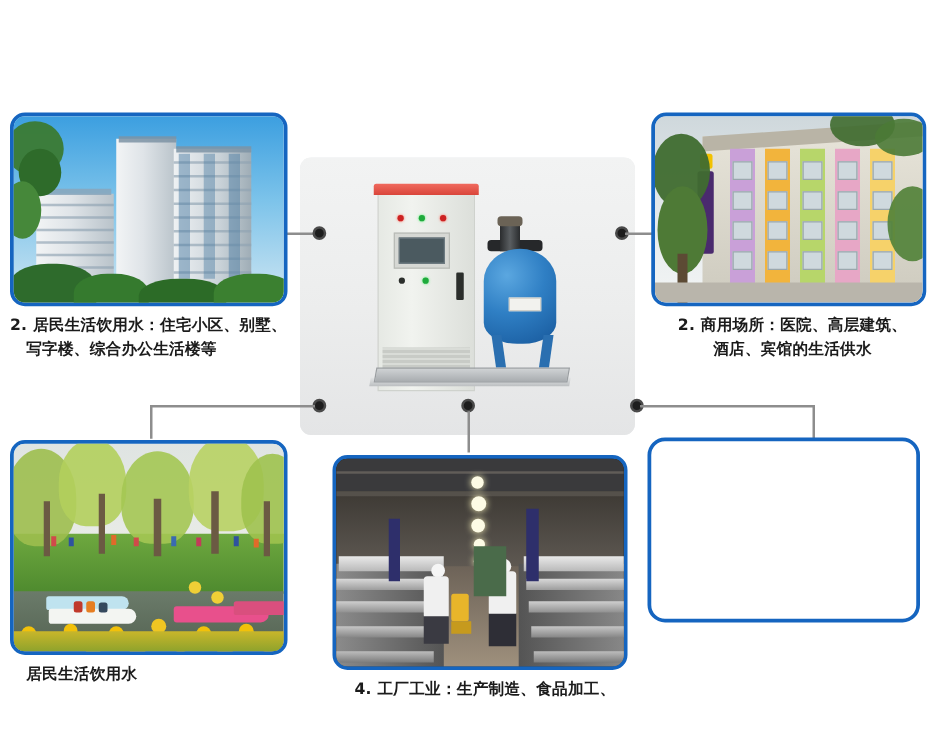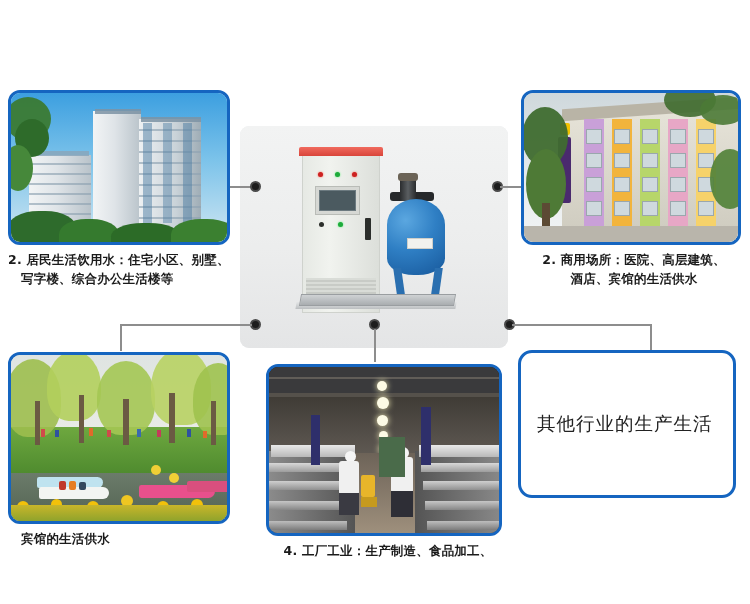--- a/index.html
+++ b/index.html
@@ -329,21 +329,21 @@
       <div class="flower" style="left:126px;top:152px;width:15px;height:15px;"></div>
       <div class="flower" style="left:146px;top:146px;width:12px;height:12px;"></div>
       <div class="flower" style="left:162px;top:156px;width:14px;height:14px;"></div>
       <div class="flower" style="left:180px;top:144px;width:12px;height:12px;"></div>
       <div class="flower" style="left:196px;top:152px;width:15px;height:15px;"></div>
       <div class="flower" style="left:140px;top:110px;width:10px;height:10px;background:#f0cf36;"></div>
       <div class="flower" style="left:158px;top:118px;width:10px;height:10px;background:#f0cf36;"></div>
       <div style="position:absolute;left:0;bottom:0;width:100%;height:16px;background:linear-gradient(180deg,#c9b62a,#8fa32c);"></div>
     </div>
     <div class="caption">
-      <div style="padding-left:13px;">宾馆的生活供水</div>
+      <div style="padding-left:13px;">居民生活饮用水</div>
     </div>
   </div>
 
   <div class="card" style="left:266px;top:364px;width:244px;">
     <div class="photo" style="width:236px;height:172px;background:#2a2722;">
       <div style="position:absolute;inset:0;background:linear-gradient(180deg,#2f2c27 0%,#55504a 42%,#8c8176 100%);"></div>
 
       <div class="f-ceiling" style="left:0;top:0;width:100%;height:26px;"></div>
       <div class="f-ceiling" style="left:0;top:26px;width:100%;height:4px;background:#55514b;"></div>
       <div style="position:absolute;left:0;top:10px;width:100%;height:2px;background:#7c746a;opacity:.6;"></div>
@@ -386,17 +386,16 @@
 
       <div style="position:absolute;left:110px;top:70px;width:26px;height:40px;background:#4a6b4a;"></div>
     </div>
     <div class="caption" style="text-align:center;">
       <div>4. 工厂工业：生产制造、食品加工、</div>
     </div>
   </div>
 
   <div class="textbox">
     <div class="textbox-inner">
-      <div>其他行业的生产生活</div>
     </div>
   </div>
 
 </div>
 
 </body></html>

